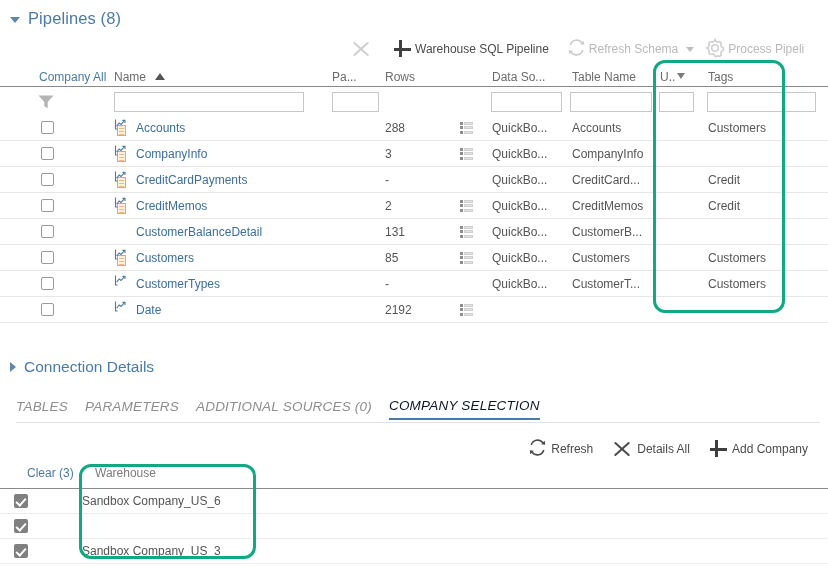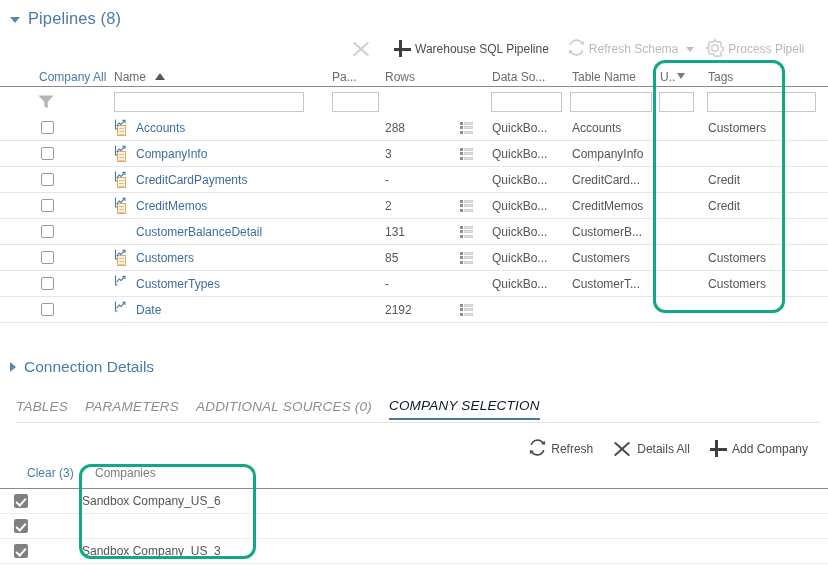--- a/index.html
+++ b/index.html
@@ -642,21 +642,21 @@
   </div>
   <div class="bt-item">
     <span class="icon-plus"></span>
     <span class="bt-label">Add Company</span>
   </div>
 </div>
 
 <div class="cgrid">
   <div class="cgrid-header">
     <div class="c-clear">Clear (3)</div>
-    <div class="c-comp">Companies</div>
+    <div class="c-comp">Warehouse</div>
   </div>
   <div id="company-rows">
       <div class="crow">
         <div class="c-clear">
           <span class="cbx"></span>
         </div>
         <div class="c-comp">Sandbox Company_US_6</div>
       </div>
       <div class="crow">
         <div class="c-clear">

